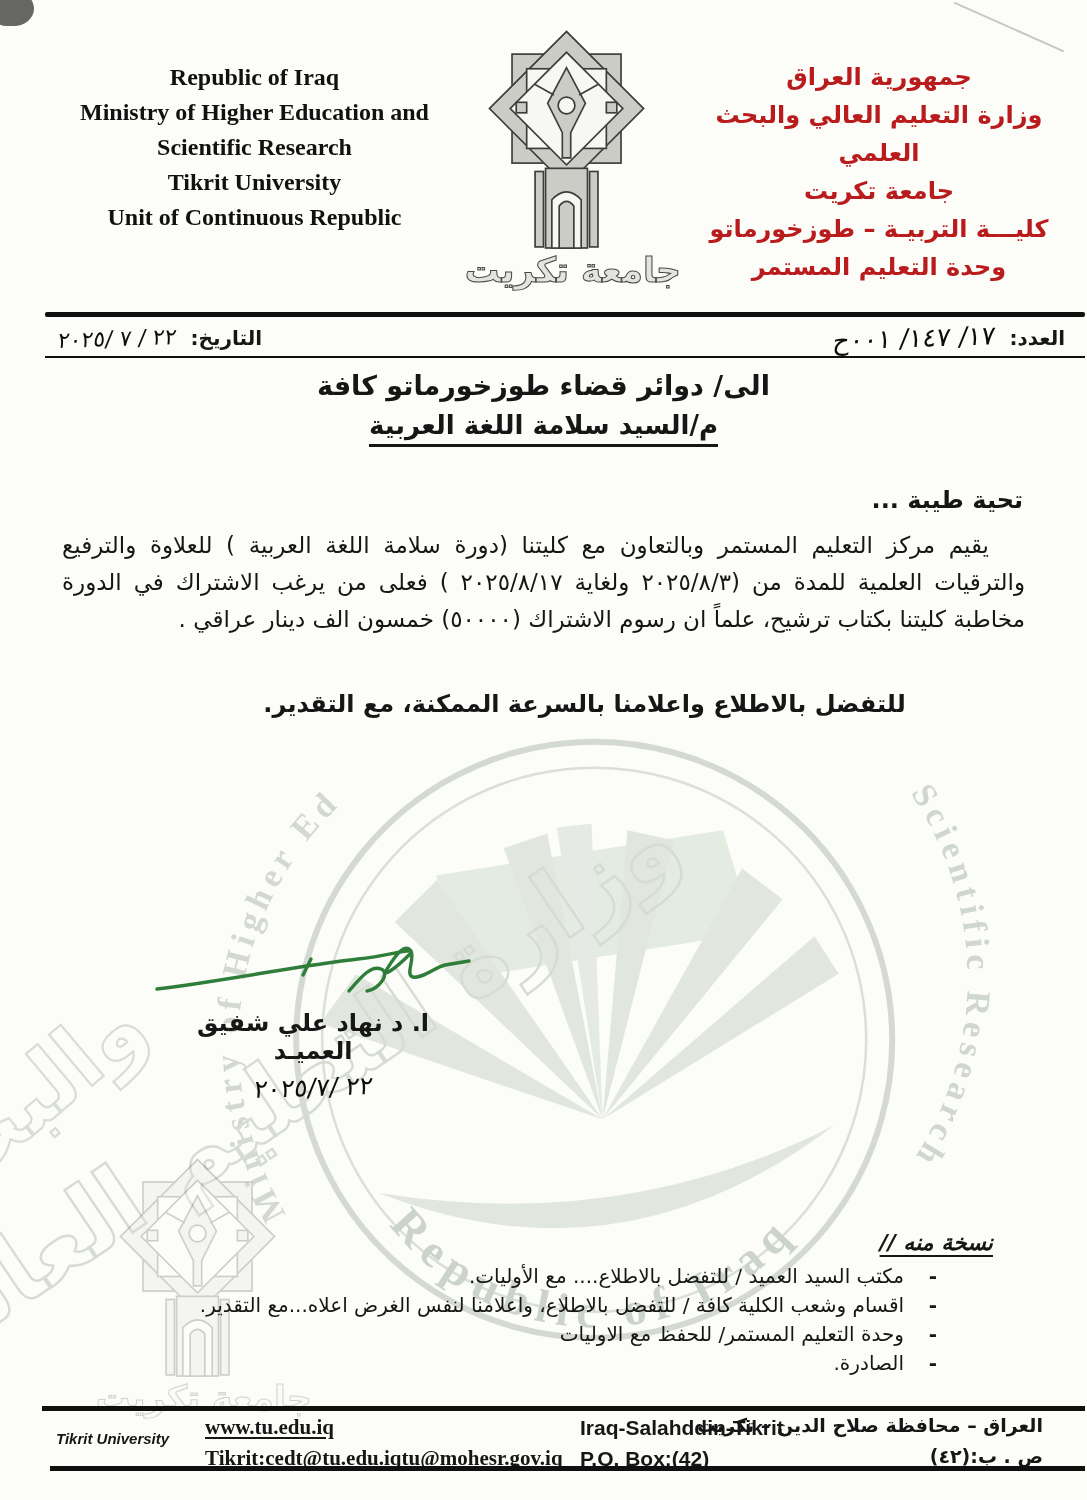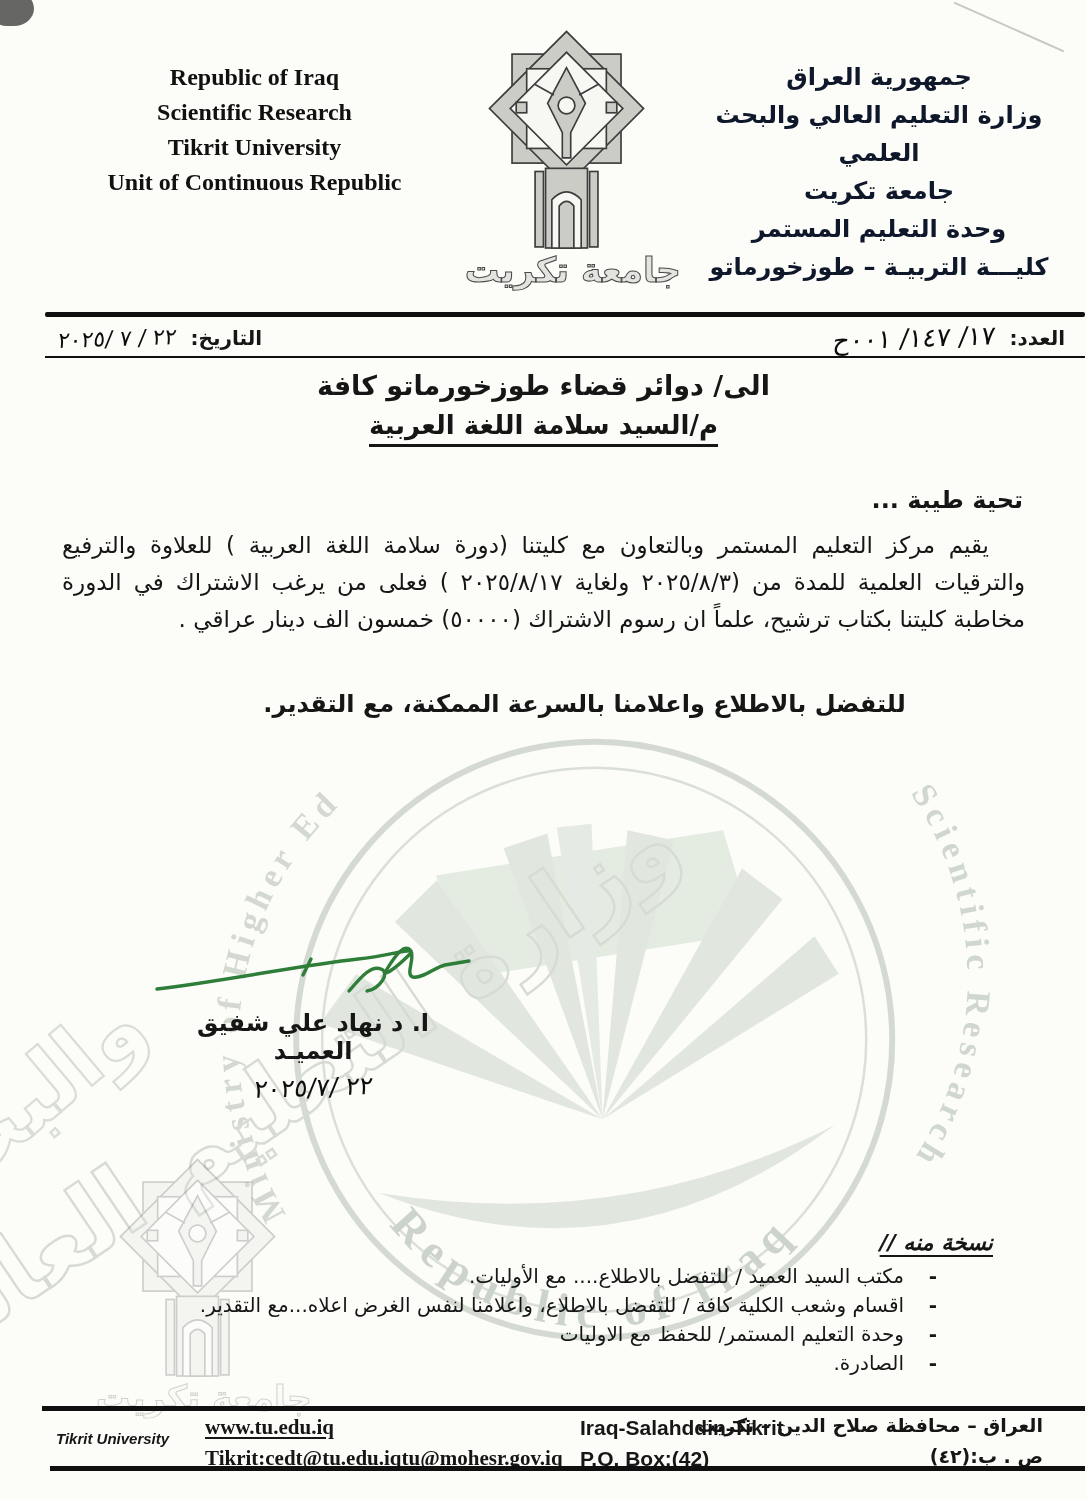--- a/index.html
+++ b/index.html
@@ -2,21 +2,21 @@
 <html lang="ar"><head>
 <meta charset="utf-8">
 <style>
   html,body{margin:0;padding:0;background:#e8e8e8;}
   #page{position:relative;width:1087px;height:1500px;margin:0 auto;background:#fcfcf9;
         overflow:hidden;font-family:"DejaVu Sans",sans-serif;color:#161616;}
   
   .hdr-en{position:absolute;left:52px;top:60px;width:405px;text-align:center;
           font-family:"Liberation Serif",serif;font-weight:bold;font-size:24px;line-height:35px;color:#111;}
   .hdr-ar{position:absolute;left:688px;top:58px;width:382px;text-align:center;direction:rtl;
-          font-weight:bold;font-size:24px;line-height:38px;color:#0f172a;}
+          font-weight:bold;font-size:24px;line-height:38px;color:#b91c1c;}
   .logo-main{position:absolute;left:458px;top:30px;width:238px;height:262px;}
   .logo-faint{position:absolute;left:82px;top:1158px;width:252px;height:262px;opacity:.30;z-index:0;filter:contrast(.7) brightness(1.25);}
   
   .rule{position:absolute;left:45px;width:1040px;background:#101010;z-index:2;}
   .rule.thick{top:312px;height:5px;border-radius:2px;}
   .rule.thin{top:356px;height:2px;}
   .rule.footer-top{top:1406px;height:5px;left:42px;width:1043px;}
   .rule.footer-bottom{top:1466px;height:5px;left:50px;width:1035px;}
   .ref{position:absolute;top:321px;height:34px;display:flex;align-items:center;direction:rtl;gap:14px;z-index:1;}
   .ref .lbl{font-weight:bold;font-size:20px;}
@@ -126,35 +126,36 @@
       <text x="30" y="340" font-size="88" font-weight="bold" fill="none" stroke="#d8ded6" stroke-width="2.2" transform="rotate(-34 30 340)" direction="rtl">والبحث العلمي</text>
     </svg>
   </div>
 
   <svg class="logo-faint" viewBox="0 0 220 250">
     <use href="#tu-logo"></use>
   </svg>
 
   <div class="hdr-en">
     <div>Republic of Iraq</div>
+    <div>Ministry of Higher Education and</div>
     <div>Scientific Research</div>
     <div>Tikrit University</div>
     <div>Unit of Continuous Republic</div>
   </div>
 
   <svg class="logo-main" viewBox="0 0 220 250">
     <use href="#tu-logo"></use>
   </svg>
 
   <div class="hdr-ar">
     <div>جمهورية العراق</div>
     <div>وزارة التعليم العالي والبحث العلمي</div>
     <div>جامعة تكريت</div>
+    <div>كليـــة التربيـة – طوزخورماتو</div>
     <div>وحدة التعليم المستمر</div>
-    <div>كليـــة التربيـة – طوزخورماتو</div>
   </div>
 
   <div class="rule thick"></div>
   <div class="ref ref-number">
     <span class="lbl">العدد:</span>
     <span class="hw bidi-ltr">ح٠٠١ /١٤٧ /١٧</span>
   </div>
   <div class="ref ref-date">
     <span class="lbl">التاريخ:</span>
     <span class="hw bidi-ltr">٢٠٢٥/ ٧ / ٢٢</span>

